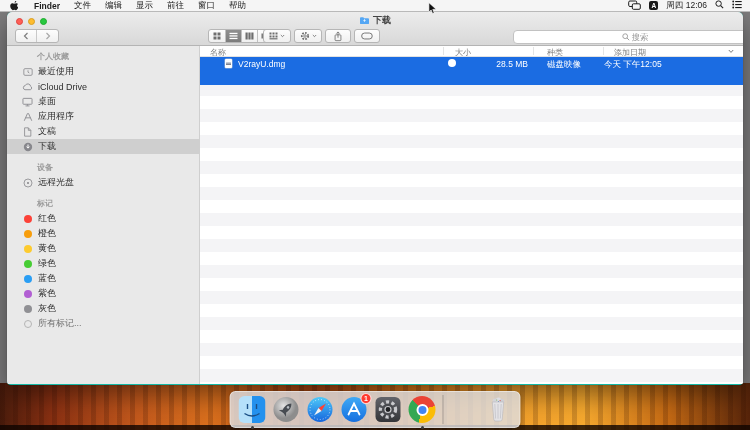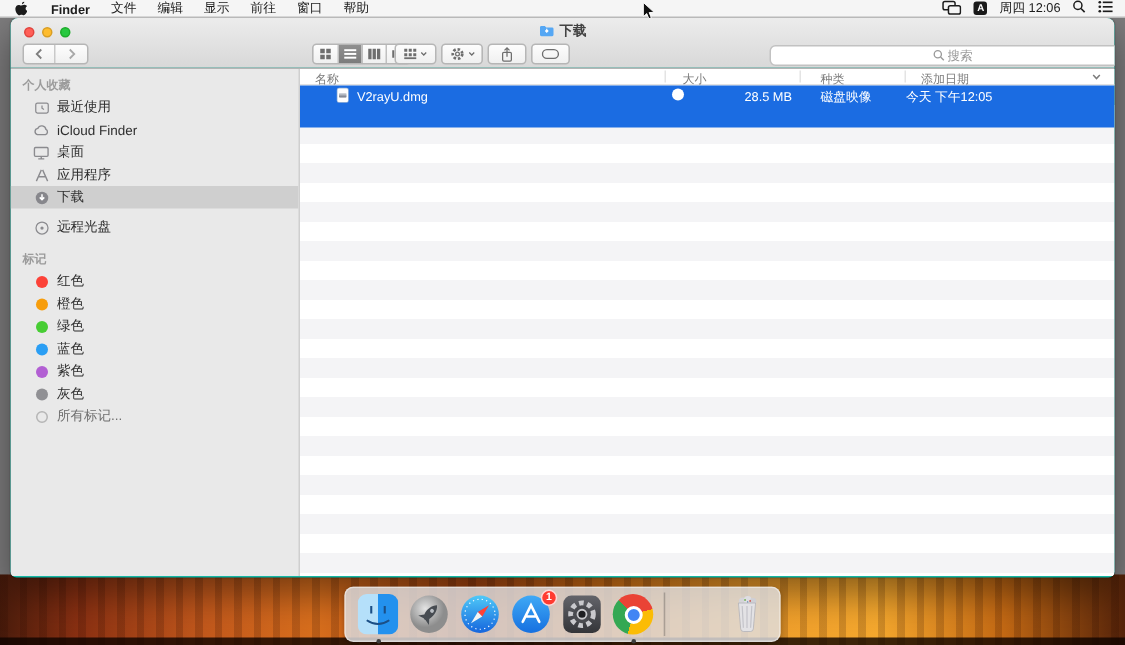--- a/index.html
+++ b/index.html
@@ -52,21 +52,21 @@
   .btn-share   { left:318px; width:26px; }
   .btn-tags    { left:347px; width:26px; }
   .search-field { position:absolute; left:506px; top:17.5px; width:257px; height:14px;
     background:#fff; border:1px solid #c2c2c2; border-radius:4px; display:flex; align-items:center; justify-content:center; gap:2px; }
   .search-field input { border:none; outline:none; width:30px; font-size:8.5px; color:#333; background:transparent; text-align:left; }
   .search-field input::placeholder { color:#9a9a9a; }
 
   
   .content { display:flex; height:338px; }
   .sidebar { width:193px; background:#e9e9e9; border-right:1px solid #cfcfcf; padding-top:2px; font-size:9px; overflow:hidden; flex:none; }
-  .side-title { color:#9b9b9b; font-size:8px; font-weight:bold; padding:3px 0 2px 8px; }
+  .side-title { color:#9b9b9b; font-size:8px; font-weight:bold; padding:3px 0 2px 19px;margin-left:11px; }
   .side-sec + .side-sec { margin-top:5px; }
   .side-item { height:15px; display:flex; align-items:center; gap:5px; padding-left:15px; color:#2e2e2e; position:relative; }
   .side-item.selected { background:#cfcfcf; }
   .side-item .sicon { width:11px; display:flex; justify-content:center; flex:none; }
   .tag-dot { width:8px; height:8px; border-radius:50%; }
   .tag-dot.outline { background:transparent !important; border:1px solid #b5b5b5; }
   .eject { position:absolute; right:10px; top:3px; }
 
   .filelist { flex:1; position:relative; background:#fff; }
   .list-header { position:relative; height:11px; border-bottom:1px solid #e2e2e2; background:#fff;
@@ -282,51 +282,61 @@
               </svg>
             </span>
           <span>最近使用</span>
         </div>
         <div class="side-item">
           <span class="sicon">
               <svg width="11" height="9" viewBox="0 0 12 9">
                 <path d="M3.2 8 a2.3 2.3 0 0 1 .3-4.5 A3.1 3.1 0 0 1 9.4 4.3 a2 2 0 0 1-.3 3.7 Z" fill="none" stroke="#8b8b8f" stroke-width="1"></path>
               </svg>
             </span>
-          <span>iCloud Finder</span>
+          <span>iCloud Drive</span>
         </div>
         <div class="side-item">
           <span class="sicon">
               <svg width="11" height="10" viewBox="0 0 12 11">
                 <rect x="1" y="1.5" width="10" height="6.5" rx="0.8" fill="none" stroke="#8b8b8f" stroke-width="1"></rect>
                 <path d="M6 8 v1.5 M3.8 9.8 h4.4" stroke="#8b8b8f" stroke-width="1" fill="none"></path>
               </svg>
             </span>
           <span>桌面</span>
         </div>
         <div class="side-item">
           <span class="sicon">
               <svg width="10" height="10" viewBox="0 0 12 12">
                 <path d="M1.5 10.5 L5.5 1.5 M6.5 1.5 L10.5 10.5 M3 7 h6" fill="none" stroke="#8b8b8f" stroke-width="1.1"></path>
               </svg>
             </span>
           <span>应用程序</span>
         </div>
+        <div class="side-item">
+          <span class="sicon">
+              <svg width="9" height="10" viewBox="0 0 10 12">
+                <path d="M1.5 1 h4.5 L9 4 v7 H1.5 Z" fill="none" stroke="#8b8b8f" stroke-width="1"></path>
+                <path d="M6 1 v3 h3" fill="none" stroke="#8b8b8f" stroke-width="1"></path>
+              </svg>
+            </span>
+          <span>文稿</span>
+        </div>
         <div class="side-item selected">
           <span class="sicon">
               <svg width="10" height="10" viewBox="0 0 12 12">
                 <circle cx="6" cy="6" r="5" fill="#87878c"></circle>
                 <path d="M6 3 v4 M4.2 5.5 L6 7.4 7.8 5.5" stroke="#fff" stroke-width="1.2" fill="none"></path>
               </svg>
             </span>
           <span>下载</span>
         </div>
       </div>
 
       <div class="side-sec">
+        <div class="side-title">设备</div>
         <div class="side-item">
           <span class="sicon">
               <svg width="10" height="10" viewBox="0 0 12 12">
                 <circle cx="6" cy="6" r="4.8" fill="none" stroke="#8b8b8f" stroke-width="1"></circle>
                 <circle cx="6" cy="6" r="1.3" fill="#8b8b8f"></circle>
               </svg>
             </span>
           <span>远程光盘</span>
         </div>
       </div>
@@ -337,20 +347,26 @@
           <span class="sicon">
               <span class="tag-dot" style="background: rgb(252, 66, 56);"></span>
             </span>
           <span>红色</span>
         </div>
         <div class="side-item">
           <span class="sicon">
               <span class="tag-dot" style="background: rgb(247, 157, 11);"></span>
             </span>
           <span>橙色</span>
+        </div>
+        <div class="side-item">
+          <span class="sicon">
+              <span class="tag-dot" style="background: rgb(253, 203, 47);"></span>
+            </span>
+          <span>黄色</span>
         </div>
         <div class="side-item">
           <span class="sicon">
               <span class="tag-dot" style="background: rgb(71, 205, 52);"></span>
             </span>
           <span>绿色</span>
         </div>
         <div class="side-item">
           <span class="sicon">
               <span class="tag-dot" style="background: rgb(42, 158, 244);"></span>

